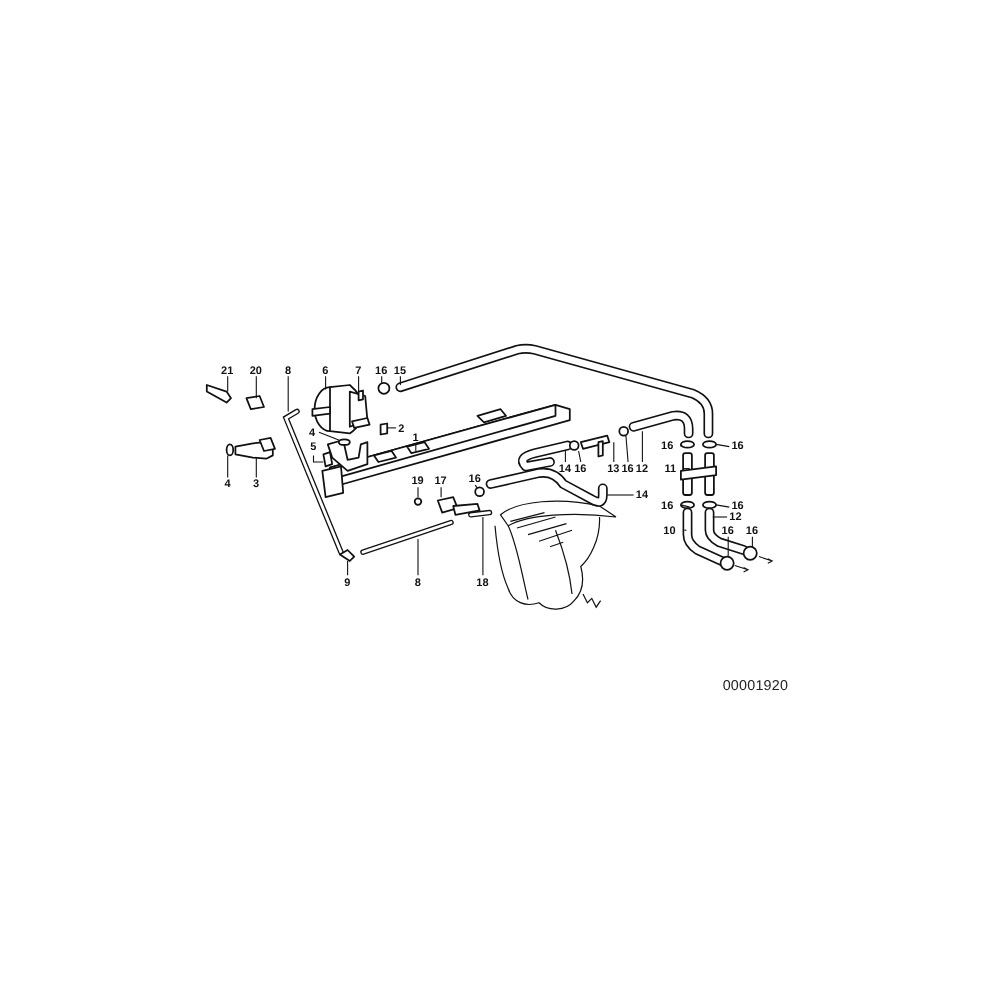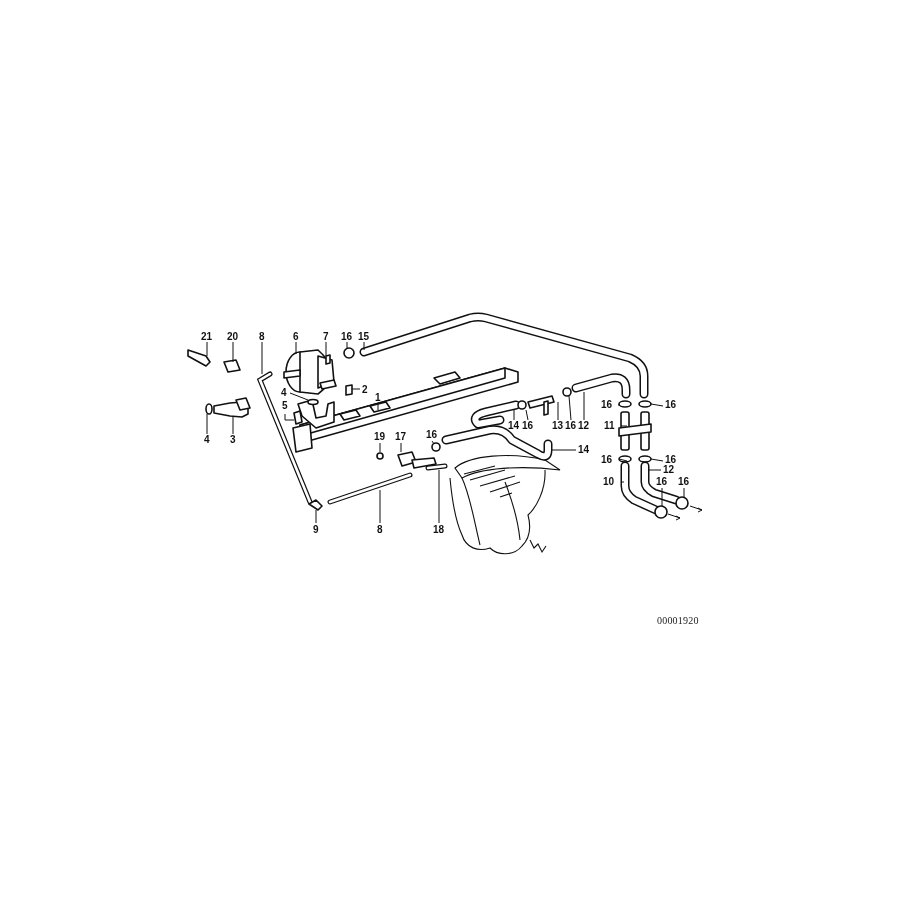--- a/index.html
+++ b/index.html
@@ -7,22 +7,22 @@
          font-family: "Liberation Sans", sans-serif; }
   #diagram { position: absolute; left: 0; top: 0; width: 900px; height: 900px; }
   .part { fill: #ffffff; stroke: #111111; stroke-width: 1.6; stroke-linejoin: round; stroke-linecap: round; }
   .thin { fill: none; stroke: #111111; stroke-width: 1.1; }
   .leader { fill: none; stroke: #111111; stroke-width: 1; }
   .hose { fill: none; stroke: #111111; stroke-width: 9; stroke-linecap: round; stroke-linejoin: round; }
   .hose-in { fill: none; stroke: #ffffff; stroke-width: 6; stroke-linecap: round; stroke-linejoin: round; }
   .pipe { fill: none; stroke: #111111; stroke-width: 5; stroke-linecap: round; }
   .pipe-in { fill: none; stroke: #ffffff; stroke-width: 2.6; stroke-linecap: round; }
   .lbl { font-family: "Liberation Sans", sans-serif; font-size: 10px; font-weight: bold; fill: #111111; }
-  .code { position: absolute; left: 657px; top: 615px; font-family: Liberation Serif, serif;
-          font-size: 10px; color: #222222; letter-spacing: 0.2px; }
+  .code { position: absolute; left: 657px; top: 615px; font-family: Liberation Sans, sans-serif;
+          font-size: 13px; color: #222222; letter-spacing: 0.2px; }
 </style>
 </head>
 <body>
 
 <svg id="diagram" viewBox="0 0 900 900" xmlns="http://www.w3.org/2000/svg">
 
   <g>
     <path class="thin" d="M455,468 C470,455 510,452 545,460 L560,470 C520,465 480,468 462,478 Z"></path>
     <path class="thin" d="M450,478 C452,500 455,520 462,535 C466,548 478,552 490,548 C498,556 514,556 522,546 C528,540 532,530 528,515 C536,508 546,490 545,470"></path>
     <path class="thin" d="M462,478 C470,495 474,520 480,545"></path>

